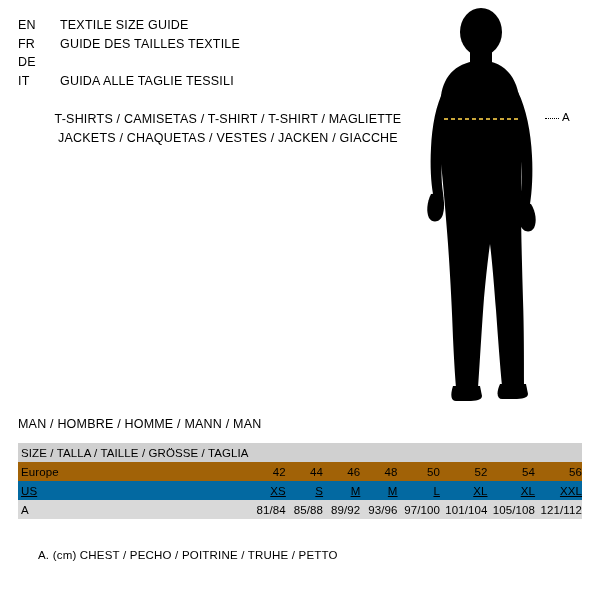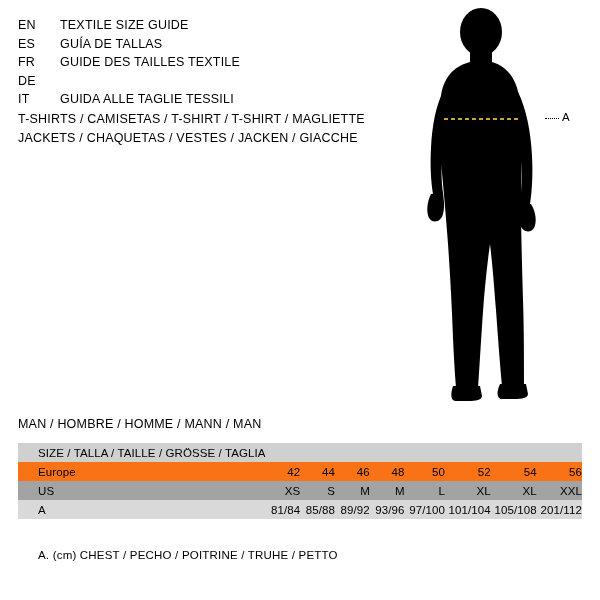--- a/index.html
+++ b/index.html
@@ -40,20 +40,21 @@
     position: absolute;
     left: 18px;
     top: 110px;
     width: 420px;
   }
   .category-line {
     font-size: 12.5px;
     line-height: 19px;
     letter-spacing: 0.2px;
     white-space: nowrap;
+    text-align: center;
   }
 
   
   .figure-wrap {
     position: absolute;
     left: 400px;
     top: 8px;
     width: 200px;
     height: 400px;
   }
@@ -92,52 +93,48 @@
     letter-spacing: 0.1px;
   }
   table.size-table td {
     padding: 3px 0 3px 0;
     height: 19px;
     vertical-align: middle;
     white-space: nowrap;
   }
   table.size-table td.lbl {
     width: 86px;
-    padding-left: 20px;
+    padding-left: 3px;
   }
   table.size-table td.val {
     width: 68px;
     text-align: right;
   }
   tr.row-head td { background: #d0d0d0; }
-  tr.row-grey td { background: #f97316; margin-top: 32px; }
-  tr.row-light td { background: #a3a3a3; }
+  tr.row-grey td { background: #a16207; margin-top: 32px; }
+  tr.row-light td { background: #0369a1; text-decoration: underline; }
   tr.row-mid td { background: #e4e4e4; }
   tr.row-last td { background: #d9d9d9; }
 
   .footnote {
     position: absolute;
     left: 18px;
     top: 549px;
     font-size: 11.5px;
     letter-spacing: 0.2px;
     margin-left: 20px;
   }
 </style>
 </head>
 <body>
 
 <div class="lang-block">
   <div class="lang-row">
     <span class="lang-code">EN</span>
     <span class="lang-text">TEXTILE SIZE GUIDE</span>
-  </div>
-  <div class="lang-row">
-    <span class="lang-code">ES</span>
-    <span class="lang-text">GUÍA DE TALLAS</span>
   </div>
   <div class="lang-row">
     <span class="lang-code">FR</span>
     <span class="lang-text">GUIDE DES TAILLES TEXTILE</span>
   </div>
   <div class="lang-row">
     <span class="lang-code">DE</span>
   </div>
   <div class="lang-row">
     <span class="lang-code">IT</span>
@@ -242,18 +239,18 @@
     </tr>
     <tr class="row-last">
       <td class="lbl">A</td>
       <td class="val">81/84</td>
       <td class="val">85/88</td>
       <td class="val">89/92</td>
       <td class="val">93/96</td>
       <td class="val">97/100</td>
       <td class="val">101/104</td>
       <td class="val">105/108</td>
-      <td class="val">201/112</td>
+      <td class="val">121/112</td>
     </tr>
   </tbody>
 </table>
 
 <div class="footnote">A. (cm) CHEST / PECHO / POITRINE / TRUHE / PETTO</div>
 
 </body></html>

